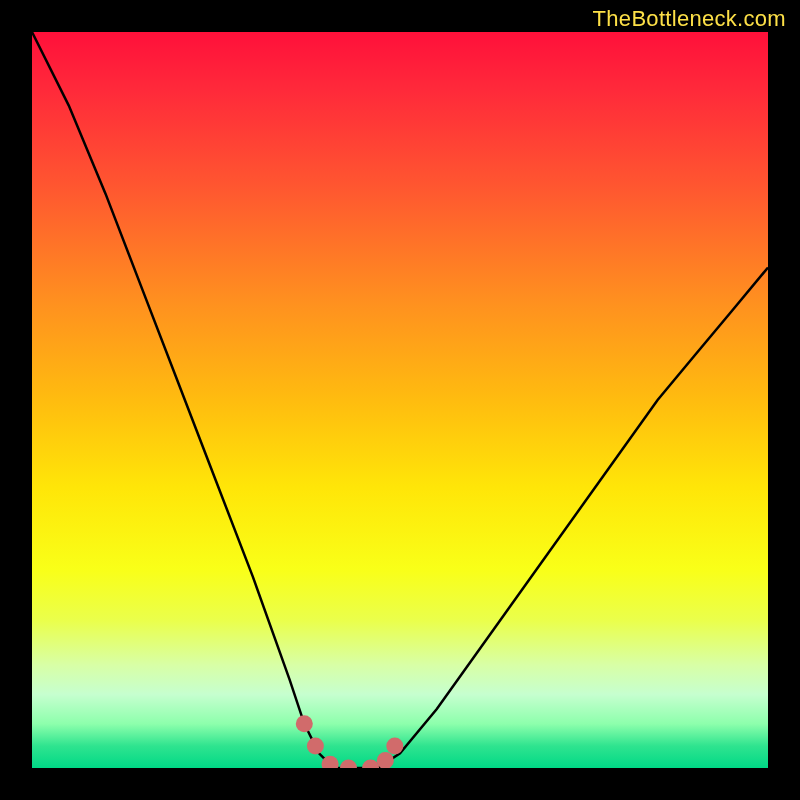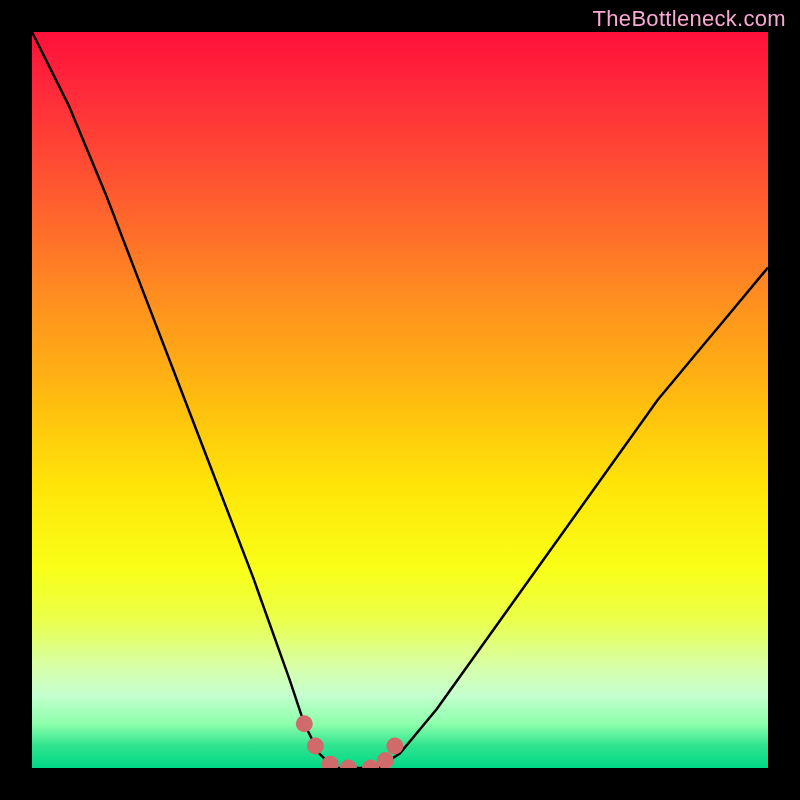--- a/index.html
+++ b/index.html
@@ -45,21 +45,21 @@
       #2fe48f 97%,
       #00d986 100%
     );
   }
   .watermark {
     position: absolute;
     top: 6px;
     right: 14px;
     font-family: Arial, Helvetica, sans-serif;
     font-size: 22px;
-    color: #f9a8d4;
+    color: #fde047;
     letter-spacing: 0.3px;
   }
   svg {
     position: absolute;
     inset: 0;
   }
 </style>
 </head>
 <body>
 

